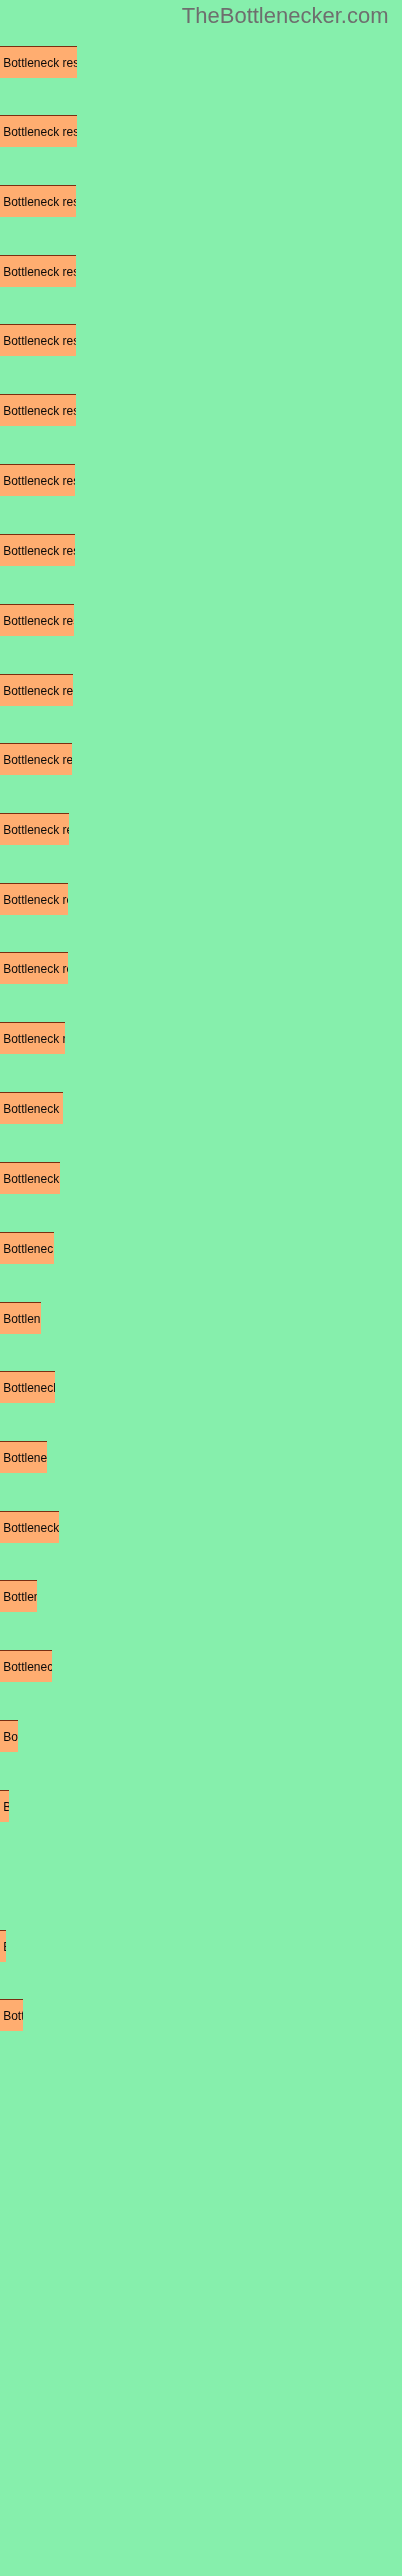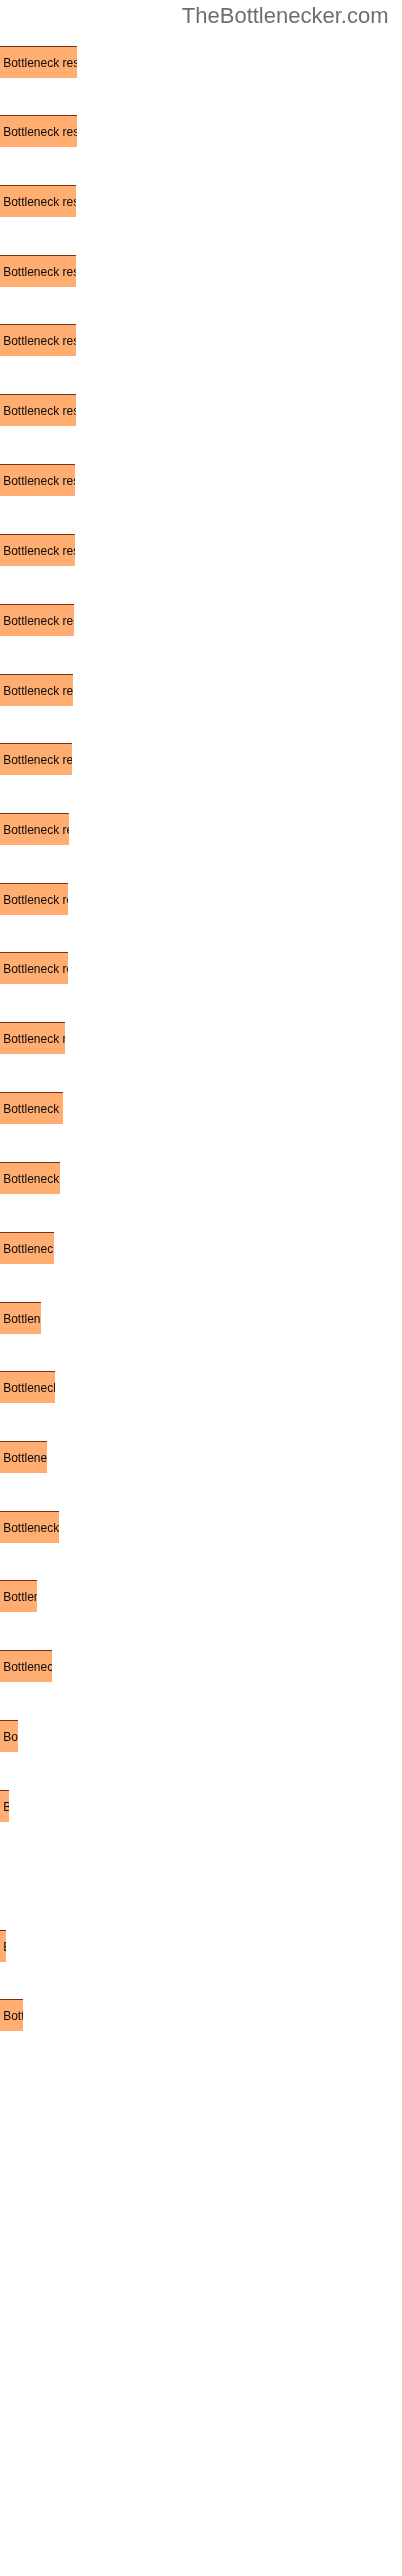--- a/index.html
+++ b/index.html
@@ -13,21 +13,21 @@
     position: relative;
     overflow: hidden;
     font-family: "Liberation Sans", sans-serif;
   }
   #chart-root {
     position: absolute;
     left: 0;
     top: 0;
     width: 403px;
     height: 2576px;
-    background: #ffffff;
+    background: #86efac;
   }
   #watermark {
     position: absolute;
     right: 14.5px;
     top: 1.6px;
     font-family: "Liberation Sans", sans-serif;
     font-size: 22px;
     line-height: 27px;
     color: #6e6e6e;
     letter-spacing: 0px;

